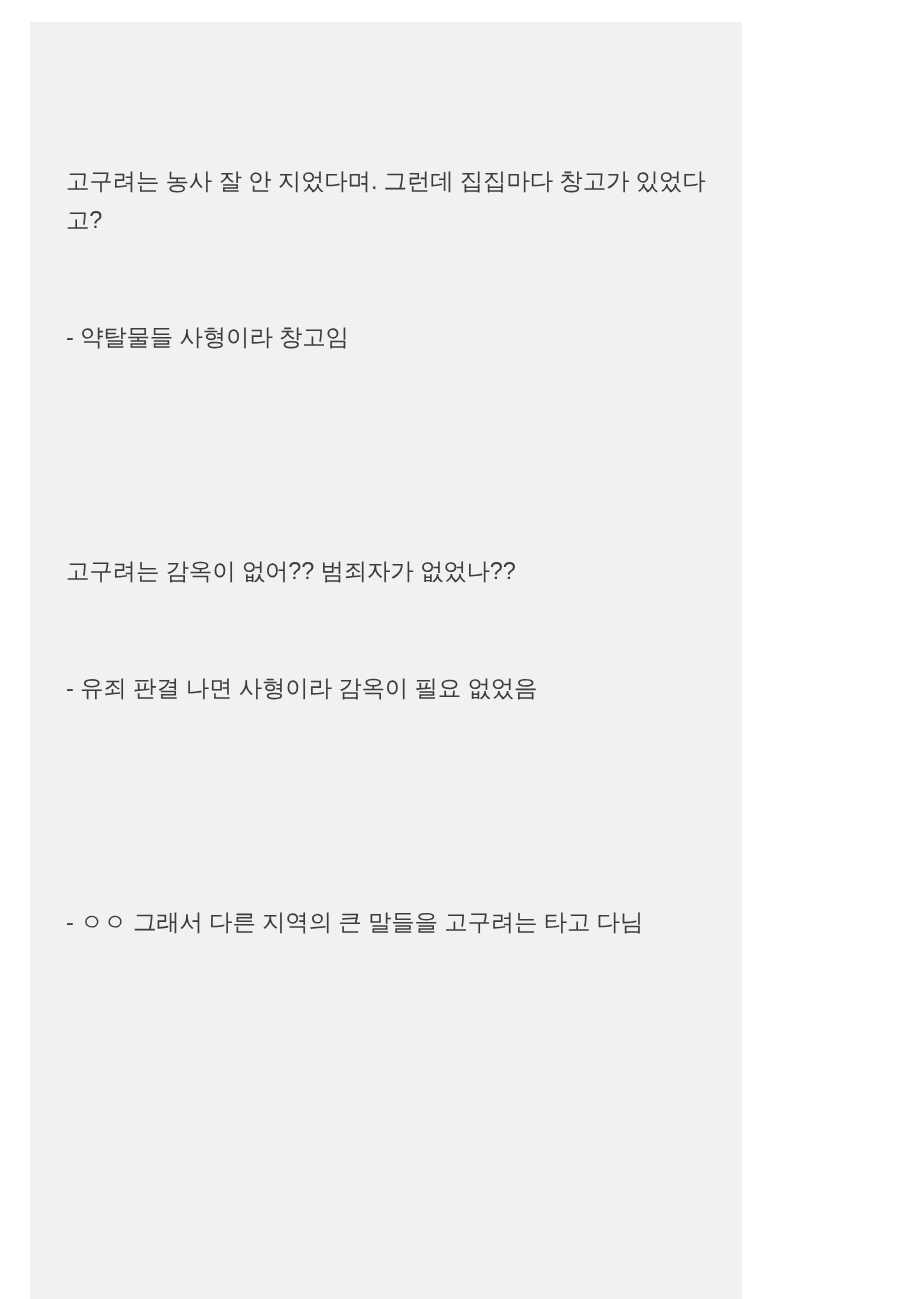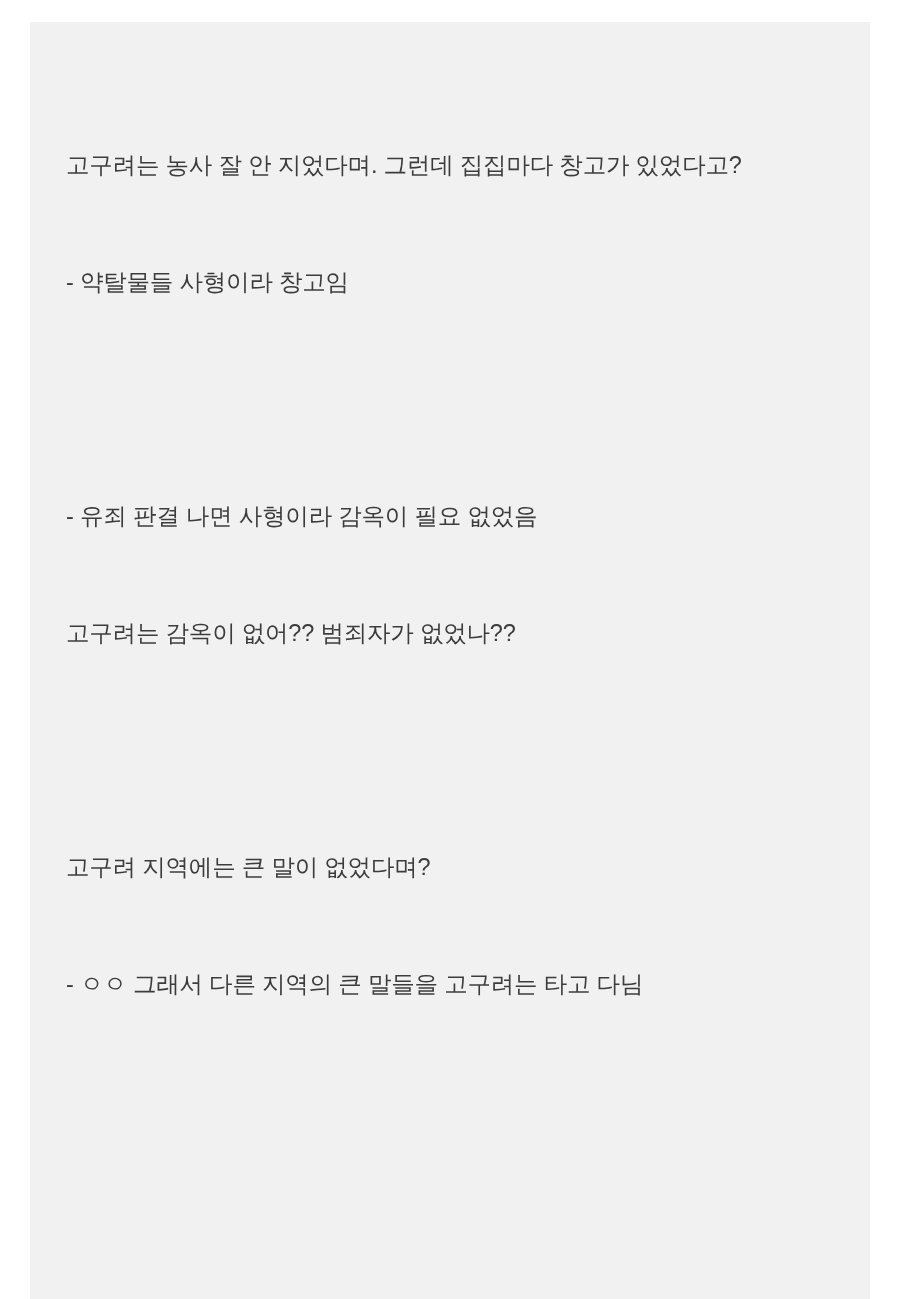--- a/index.html
+++ b/index.html
@@ -24,25 +24,25 @@
     left: 0;
     top: 0;
     width: 900px;
     height: 22px;
     background: #ffffff;
   }
   .content-card {
     position: absolute;
     left: 30px;
     top: 22px;
-    width: 840px;
+    width: 712px;
     height: 1277px;
     background: #f1f1f1;
     box-sizing: border-box;
-    padding: 46px 36px 20px 36px;
+    padding: 62px 36px 20px 36px;
   }
   .block {
     color: #3c3c3c;
     font-size: 23.5px;
     line-height: 39px;
     letter-spacing: -0.2px;
     white-space: pre-wrap;
     word-break: break-word;
   }
   .block + .block {
@@ -58,26 +58,25 @@
 <div class="page">
   <div class="top-strip"></div>
   <div class="content-card">
 
     <div class="block">
       <span class="line">고구려는 농사 잘 안 지었다며. 그런데 집집마다 창고가 있었다고?</span>
       <span class="line">- 약탈물들 사형이라 창고임</span>
     </div>
 
     <div class="block">
+      <span class="line">고구려는 감옥이 없어?? 범죄자가 없었나??</span>
       <span class="line">- 유죄 판결 나면 사형이라 감옥이 필요 없었음</span>
-      <span class="line">고구려는 감옥이 없어?? 범죄자가 없었나??</span>
     </div>
 
     <div class="block">
-      <span class="line">고구려 지역에는 큰 말이 없었다며?</span>
       <span class="line">- ㅇㅇ 그래서 다른 지역의 큰 말들을 고구려는 타고 다님</span>
     </div>
 
     <div class="block">
       
       
     </div>
 
   </div>
 </div>

